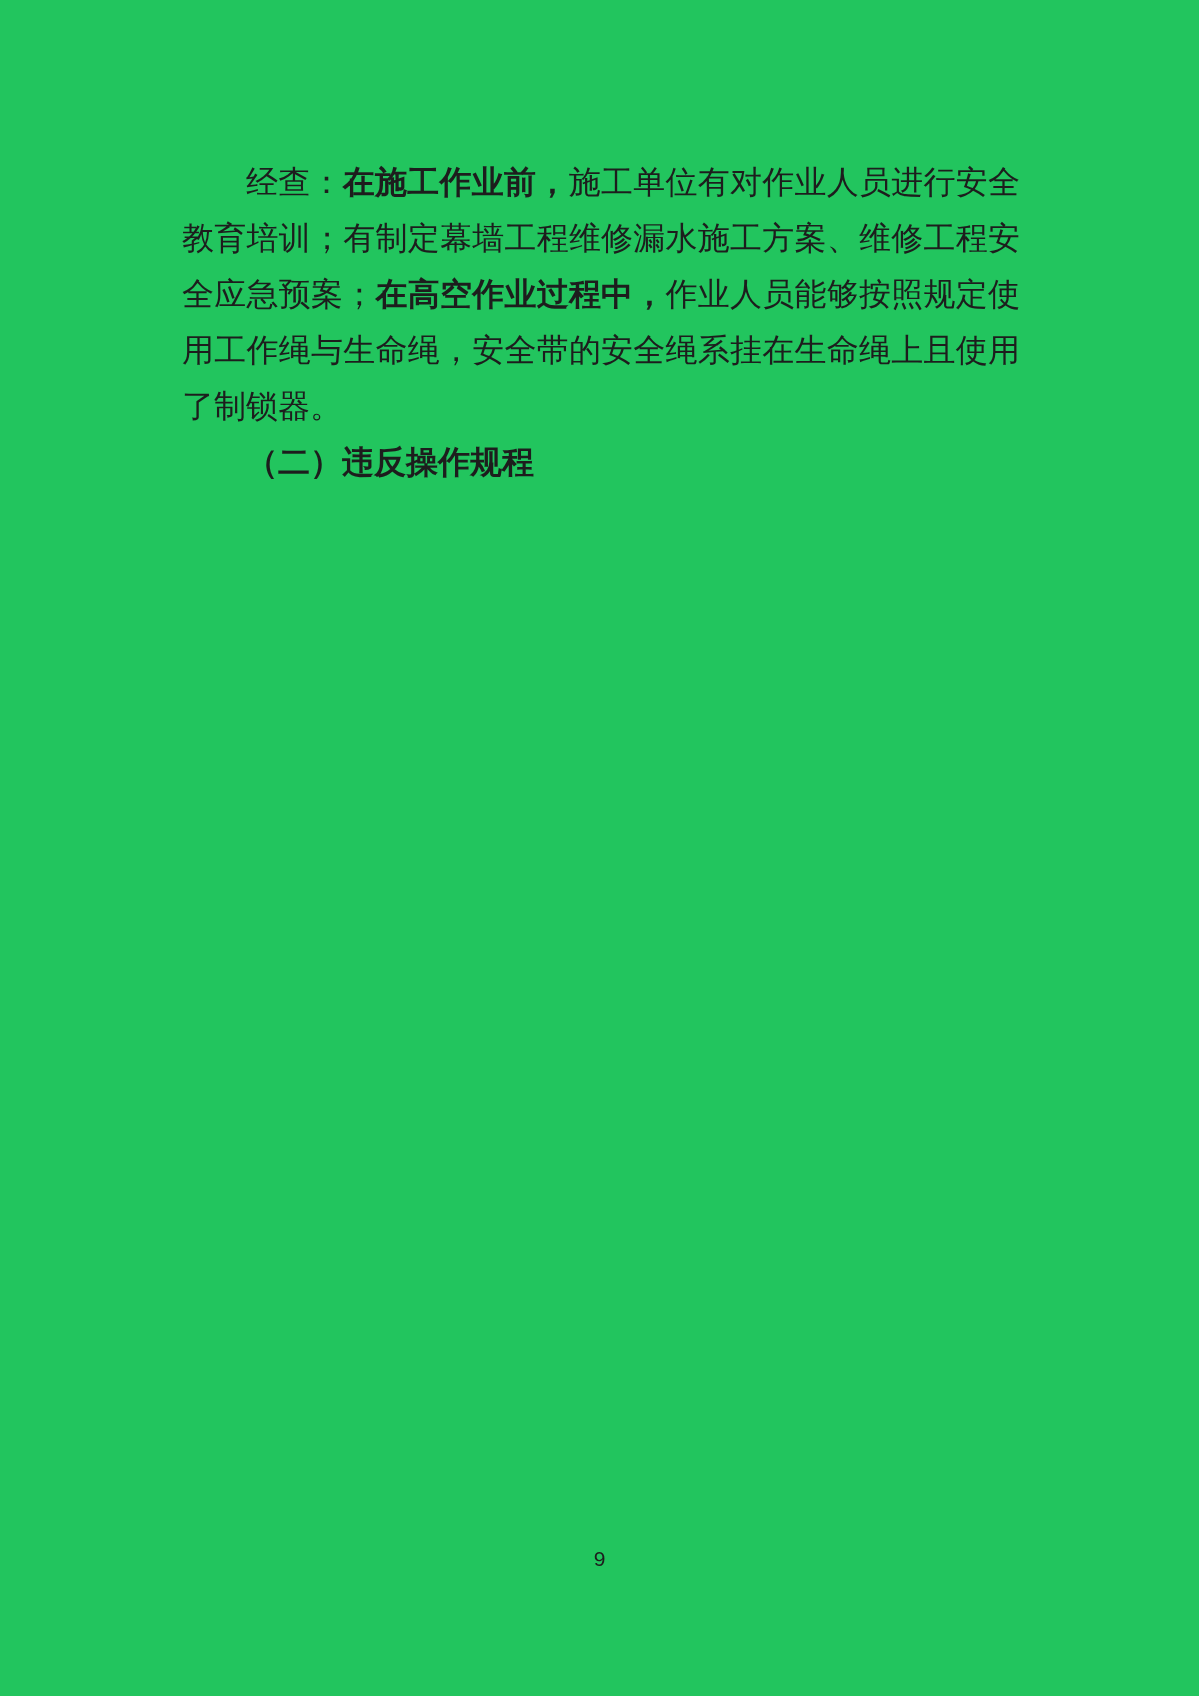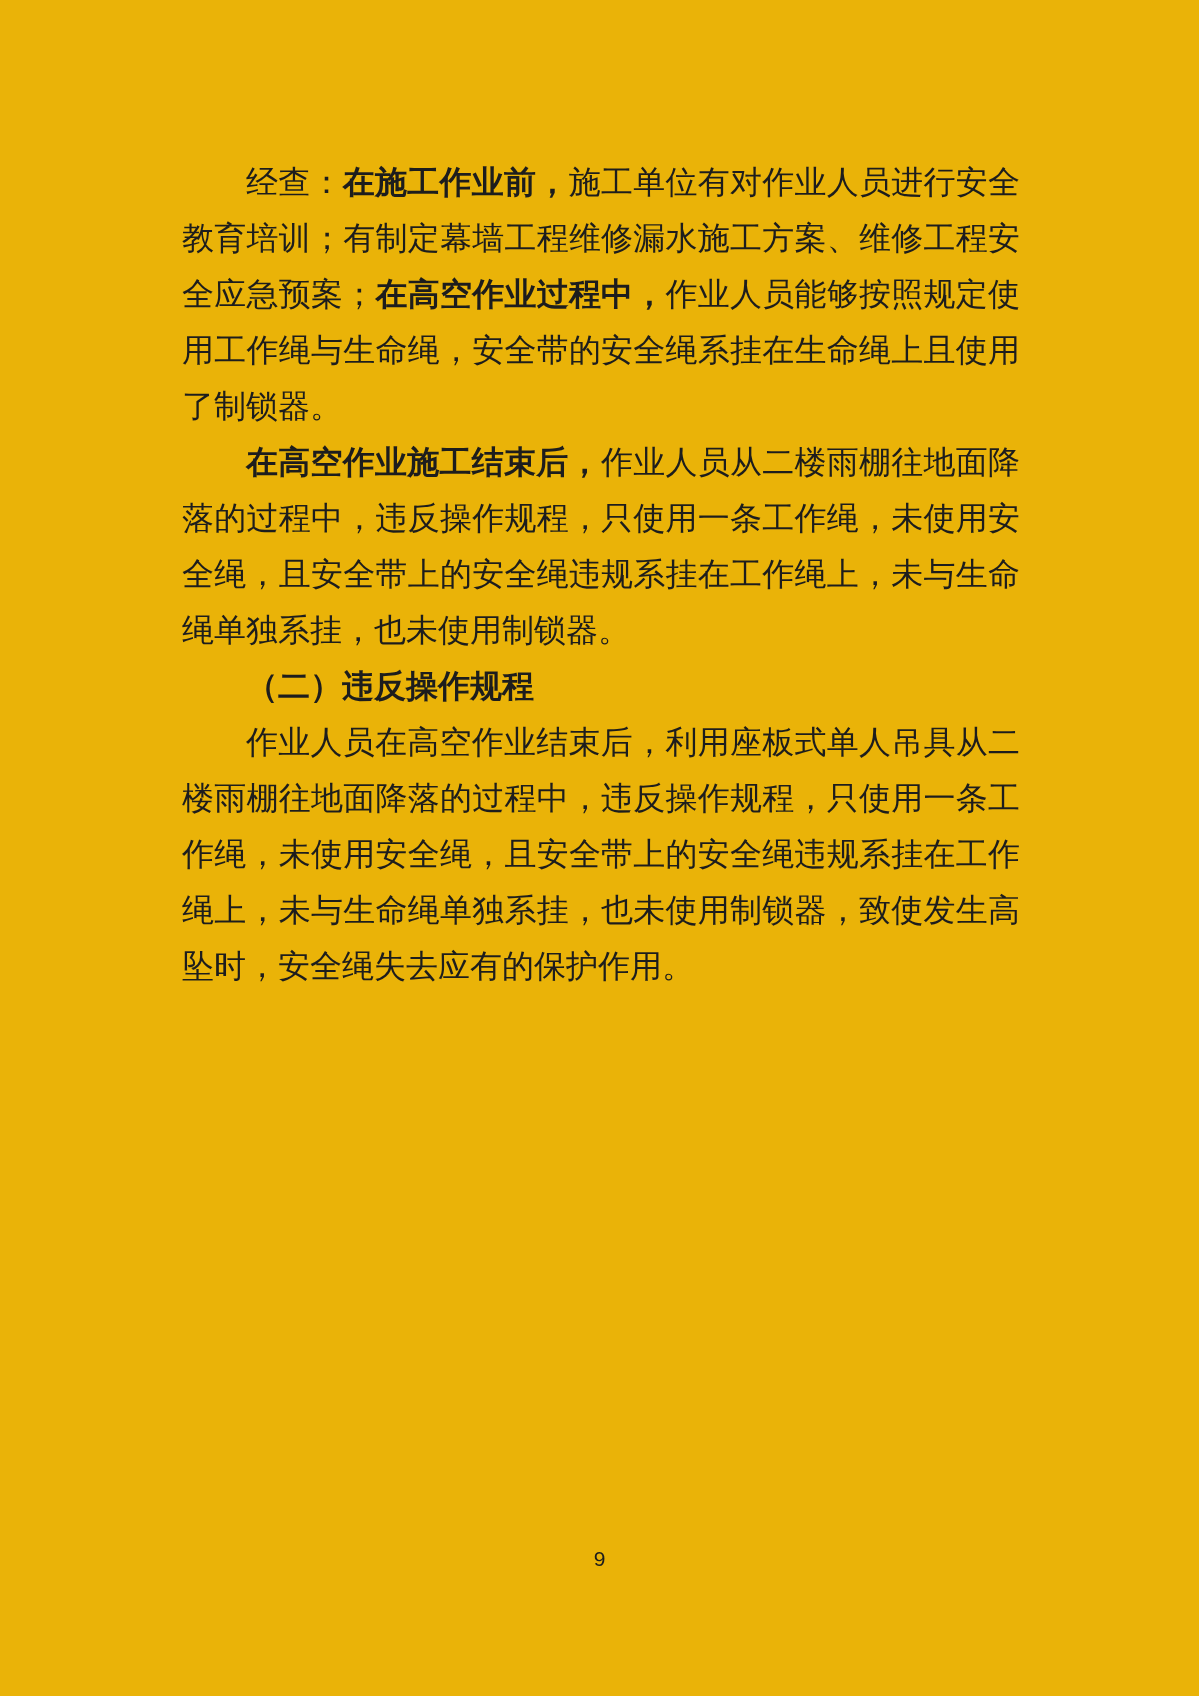--- a/index.html
+++ b/index.html
@@ -10,21 +10,21 @@
   body {
     width: 1199px;
     height: 1696px;
     position: relative;
     font-family: "Liberation Serif", serif;
     color: #1d1d1d;
   }
   .page {
     position: absolute;
     inset: 0;
-    background: #eab308;
+    background: #22c55e;
     overflow: hidden;
   }
   .doc-body {
     position: absolute;
     left: 182px;
     top: 154px;
     width: 838px;
   }
   .doc-body p {
     margin: 0;
@@ -57,22 +57,20 @@
   }
 </style>
 </head>
 <body>
 
 <div class="page">
 
   <div class="doc-body">
 
   <p><span class="seg">经查：</span><span class="seg bold">在施工作业前，</span><span class="seg">施工单位有对作业人员进行安全教育培训；有制定幕墙工程维修漏水施工方案、维修工程安全应急预案；</span><span class="seg bold">在高空作业过程中，</span><span class="seg">作业人员能够按照规定使用工作绳与生命绳，安全带的安全绳系挂在生命绳上且使用了制锁器。</span></p>
-      <p><span class="seg bold">在高空作业施工结束后，</span><span class="seg">作业人员从二楼雨棚往地面降落的过程中，违反操作规程，只使用一条工作绳，未使用安全绳，且安全带上的安全绳违规系挂在工作绳上，未与生命绳单独系挂，也未使用制锁器。</span></p>
       <p><span class="seg bold">（二）违反操作规程</span></p>
-      <p><span class="seg">作业人员在高空作业结束后，利用座板式单人吊具从二楼雨棚往地面降落的过程中，违反操作规程，只使用一条工作绳，未使用安全绳，且安全带上的安全绳违规系挂在工作绳上，未与生命绳单独系挂，也未使用制锁器，致使发生高坠时，安全绳失去应有的保护作用。</span></p>
     </div>
 
   <div class="page-footer">
     <span class="page-number">9</span>
   </div>
 
 </div>
 
 </body></html>

